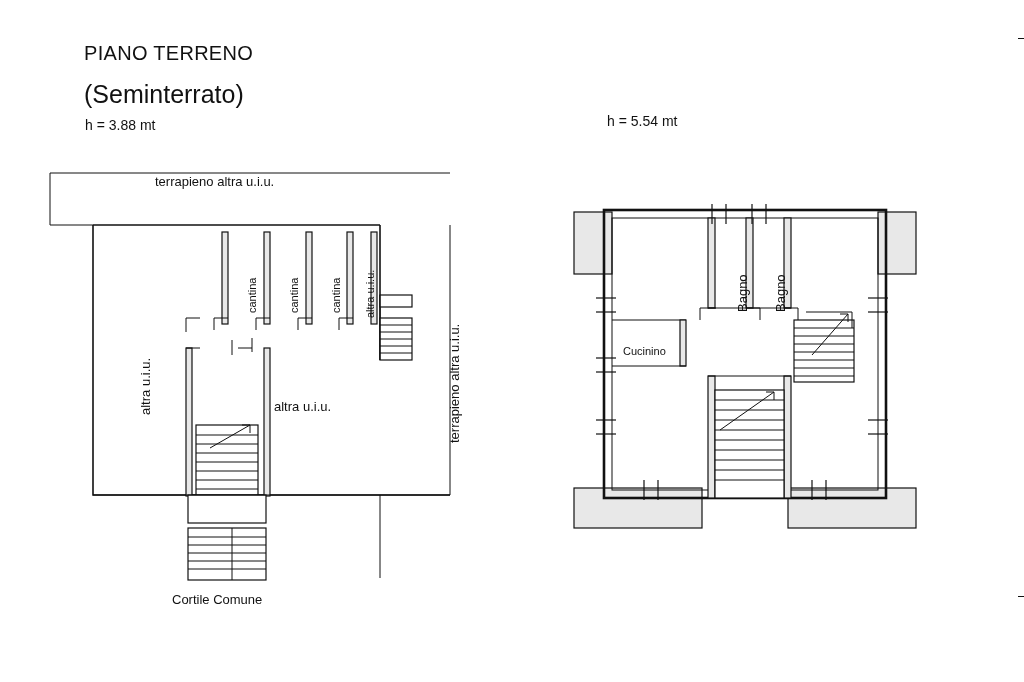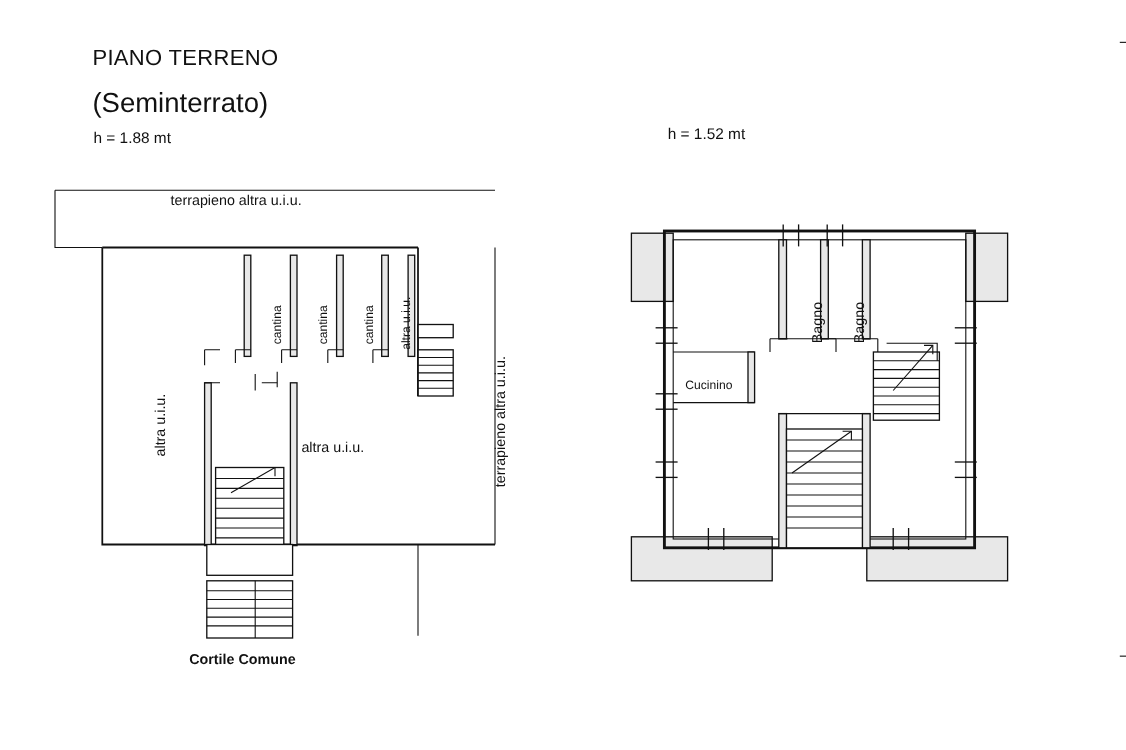--- a/index.html
+++ b/index.html
@@ -83,23 +83,23 @@
     background: #111111;
   }
 </style>
 </head>
 <body>
 
 <div class="plan-root">
 
   <div class="txt title-main" style="left:84px; top:42px;">PIANO TERRENO</div>
   <div class="txt title-sub" style="left:84px; top:80px;">(Seminterrato)</div>
-  <div class="txt height-label" style="left:85px; top:117px;">h = 1.88 mt</div>
-
-  <div class="txt height-label" style="left:607px; top:113px;">h = 1.52 mt</div>
+  <div class="txt height-label" style="left:85px; top:117px;">h = 3.88 mt</div>
+
+  <div class="txt height-label" style="left:607px; top:113px;">h = 5.54 mt</div>
 
   <svg class="floor" width="520" height="640" viewBox="0 0 520 640">
 
     <path class="wall-thin" d="M50,173 L50,225 L93,225"></path>
     <line class="wall-thin" x1="50" y1="173" x2="450" y2="173"></line>
 
     <path class="wall-med" d="M93,225 L93,495 L450,495"></path>
     <line class="wall-med" x1="93" y1="225" x2="380" y2="225"></line>
     <line class="wall-med" x1="380" y1="225" x2="380" y2="360"></line>
     <line class="wall-med" x1="380" y1="360" x2="380" y2="360"></line>
@@ -174,21 +174,21 @@
   </svg>
 
   <div class="txt lbl" style="left:155px; top:174px;">terrapieno altra u.i.u.</div>
 
   <div class="txt lbl vert" style="left:138px; top:415px;">altra u.i.u.</div>
 
   <div class="txt lbl vert" style="left:447px; top:443px;">terrapieno altra u.i.u.</div>
 
   <div class="txt lbl" style="left:274px; top:399px;">altra u.i.u.</div>
 
-  <div class="txt lbl" style="left:172px; top:592px;font-weight:bold;">Cortile Comune</div>
+  <div class="txt lbl" style="left:172px; top:592px;">Cortile Comune</div>
 
   <div class="txt lbl-small vert" style="left:246px; top:313px;">cantina</div>
   <div class="txt lbl-small vert" style="left:288px; top:313px;">cantina</div>
   <div class="txt lbl-small vert" style="left:330px; top:313px;">cantina</div>
   <div class="txt lbl-small vert" style="left:364px; top:318px;">altra u.i.u.</div>
 
   <svg class="floor" width="420" height="560" viewBox="0 0 420 560" style="left:560px; top:180px;">
 
     <rect class="hatch-fill" x="14" y="32" width="38" height="62"></rect>
     <rect class="hatch-fill" x="318" y="32" width="38" height="62"></rect>

